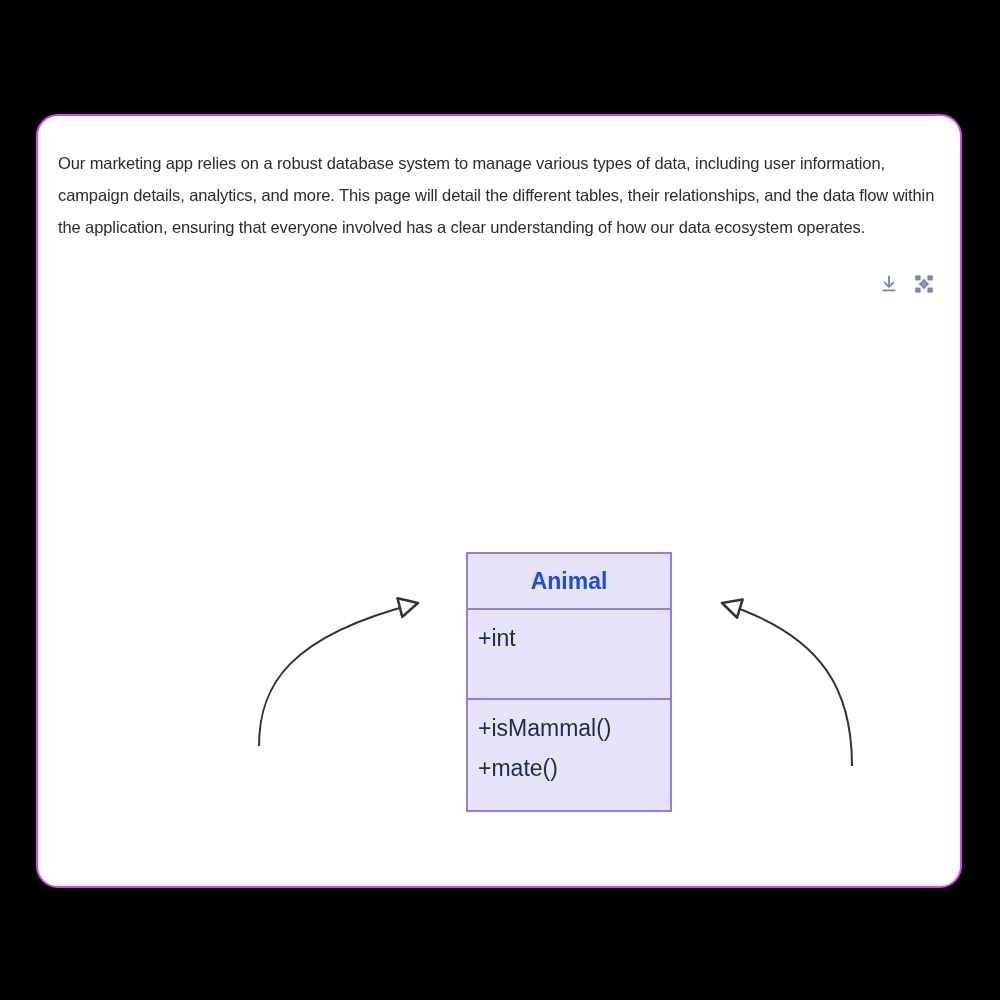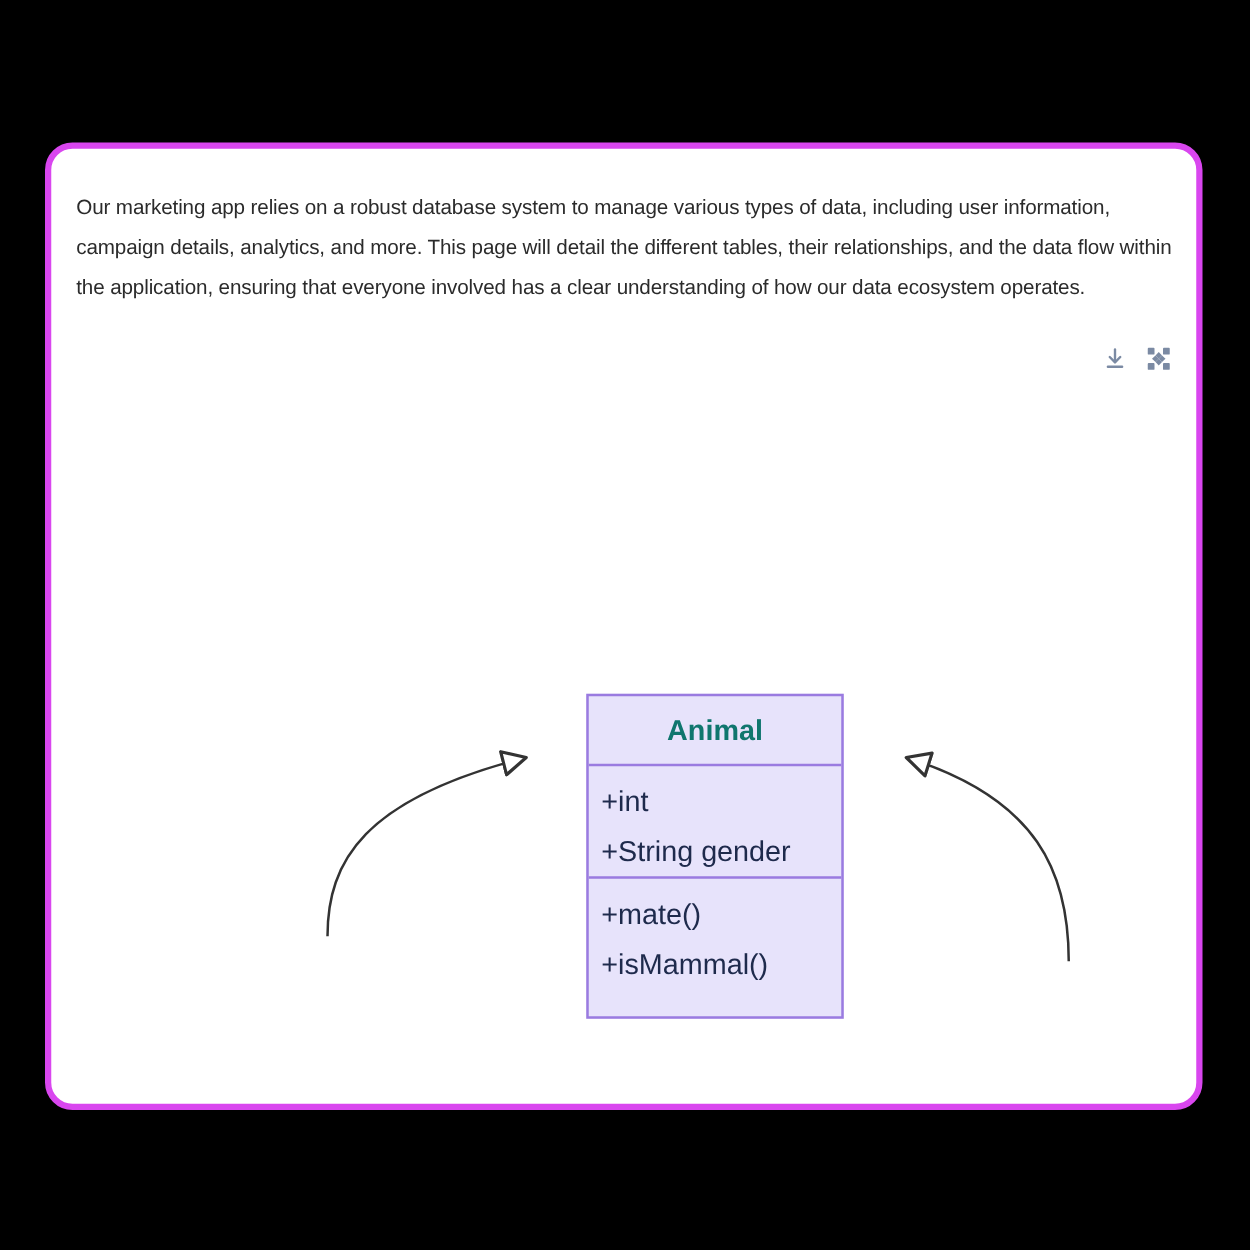--- a/index.html
+++ b/index.html
@@ -21,21 +21,21 @@
 
   
   .card {
     position: absolute;
     left: 36px;
     top: 114px;
     width: 926px;
     height: 774px;
     box-sizing: border-box;
     background: #ffffff;
-    border: 5px solid #d946ef;
+    border: 2px solid #d946ef;
     border-radius: 22px;
     overflow: hidden;
   }
 
   
   .intro {
     position: absolute;
     left: 20px;
     top: 14px;
     width: 878px;
@@ -84,21 +84,21 @@
     position: absolute;
     box-sizing: border-box;
     background: #E7E3FB;
     border: 2px solid #9A7BE0;
     color: #1E2A4C;
   }
   .uml-title {
     text-align: center;
     font-weight: bold;
     font-size: 23px;
-    color: #0f766e;
+    color: #1d4ed8;
     box-sizing: border-box;
     display: flex;
     align-items: center;
     justify-content: center;
   }
   .uml-sep {
     height: 2px;
     background: #9A7BE0;
     width: 100%;
   }
@@ -168,24 +168,23 @@
         <path d="M 531 500 L 531 415" fill="none" stroke="#333333" stroke-width="2" marker-end="url(#hollow-tri)"></path>
 
         <path d="M 814 500 C 814 430 790 370 684 337" fill="none" stroke="#333333" stroke-width="2" marker-end="url(#hollow-tri)"></path>
       </svg>
 
       <div class="uml-box" id="box-animal">
         <div class="uml-title">Animal</div>
         <div class="uml-sep"></div>
         <div class="uml-section sec-attrs">
           <div class="uml-row">+int</div>
-          <div class="uml-row">+String gender</div>
         </div>
         <div class="uml-sep"></div>
         <div class="uml-section sec-ops">
+          <div class="uml-row">+isMammal()</div>
           <div class="uml-row">+mate()</div>
-          <div class="uml-row">+isMammal()</div>
         </div>
       </div>
 
     </div>
   </div>
 </div>
 
 </body></html>

